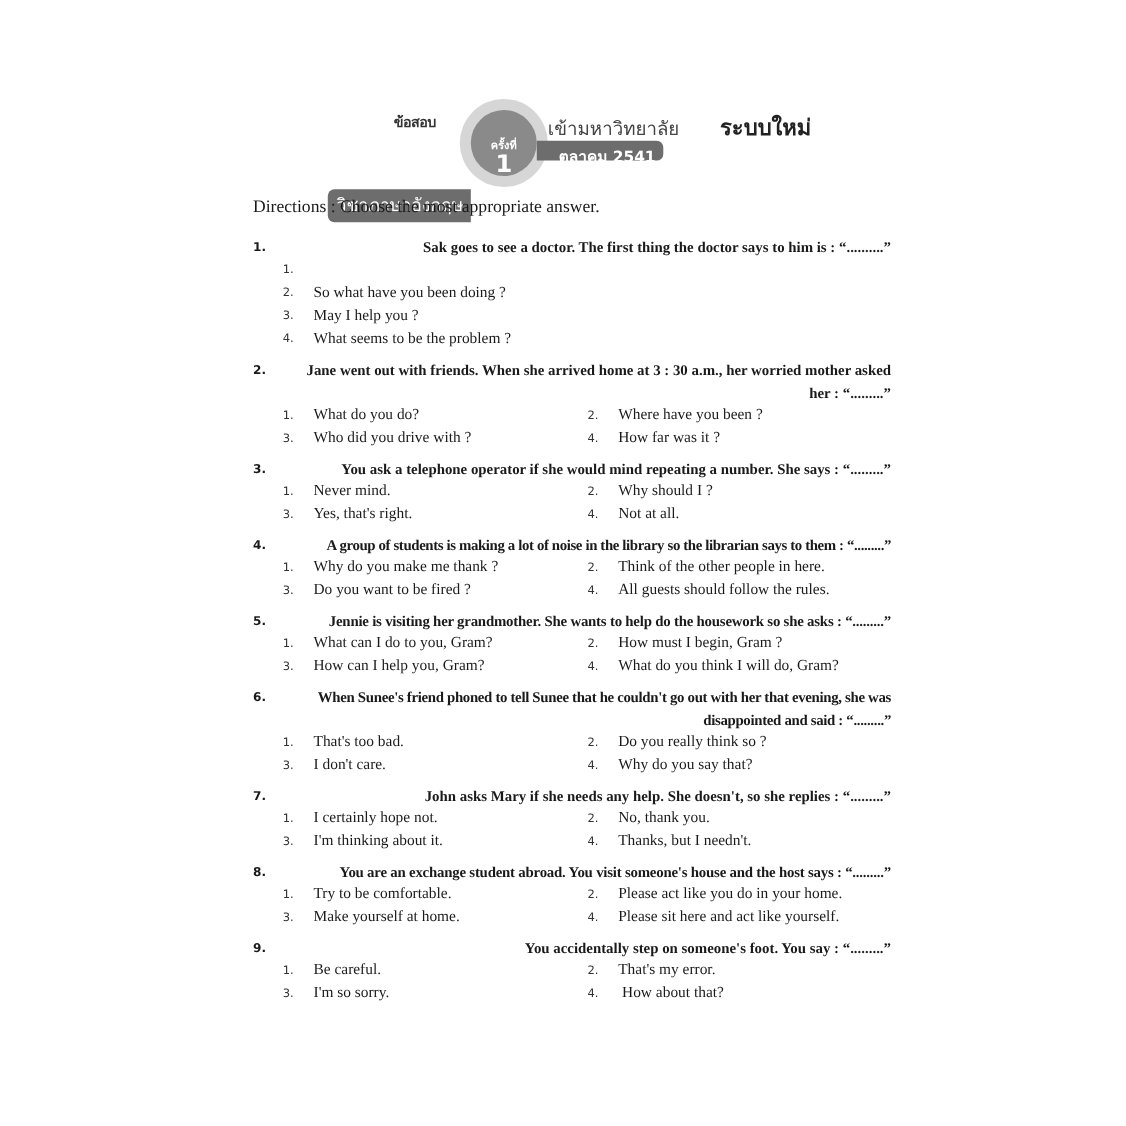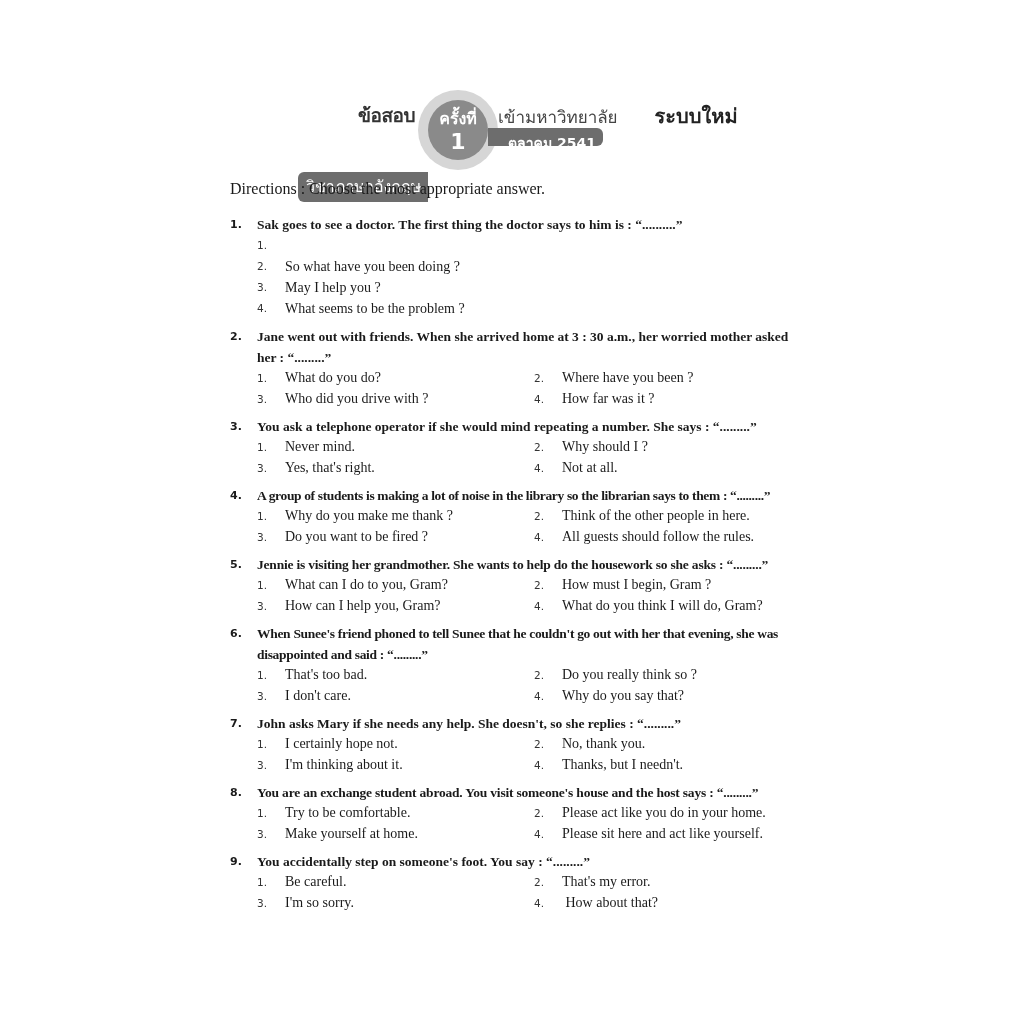--- a/index.html
+++ b/index.html
@@ -1,44 +1,44 @@
 <!DOCTYPE html>
 <html><head>
 <meta charset="utf-8">
 <style>
   html, body { margin: 0; padding: 0; background: #ffffff; }
   body { width: 1024px; height: 1024px; position: relative; overflow: hidden;
          font-family: "Liberation Serif", serif; color: #1a1a1a; }
 
   .header { position: absolute; left: 298px; top: 90px; width: 410px; height: 80px; }
   .h-left-top { position: absolute; left: 60px; top: 10px; font-family: "DejaVu Sans", sans-serif;
-                font-size: 19px; font-weight: bold; color: #333; letter-spacing: -0.5px; }
+                font-size: 13px; font-weight: bold; color: #333; letter-spacing: -0.5px; }
   .h-right-top { position: absolute; left: 200px; top: 10px; font-family: "DejaVu Sans", sans-serif;
                  font-size: 17px; color: #444; white-space: nowrap; }
   .h-right-top b { font-size: 20px; color: #222; margin-left: 37px; }
   .h-bar-left { position: absolute; left: 0; top: 38px; width: 130px; height: 30px; background: #6d6d6d;
                 border-radius: 6px 0 0 6px; color: #fff; font-family: "DejaVu Sans", sans-serif;
                 font-size: 16px; line-height: 30px; padding-left: 8px; box-sizing: border-box; white-space: nowrap; margin-top: 44px; }
   .h-bar-right { position: absolute; left: 190px; top: 38px; width: 115px; height: 18px; background: #6d6d6d;
                  border-radius: 0 6px 6px 0; color: #fff; font-family: "DejaVu Sans", sans-serif;
                  font-size: 14px; font-weight: bold; line-height: 30px; padding-left: 20px; box-sizing: border-box; white-space: nowrap; }
   .h-circle-outer { position: absolute; left: 120px; top: 0; width: 80px; height: 80px; border-radius: 50%;
                     background: #d6d6d6; }
   .h-circle-inner { position: absolute; left: 130px; top: 10px; width: 60px; height: 60px; border-radius: 50%;
                     background: #8a8a8a; color: #fff; text-align: center; font-family: "DejaVu Sans", sans-serif; }
-  .h-circle-inner .t1 { display: block; font-size: 16px; font-weight: bold; margin-top: 6px; }
+  .h-circle-inner .t1 { display: block; font-size: 10px; font-weight: bold; margin-top: 24px; }
   .h-circle-inner .t2 { display: block; font-size: 22px; font-weight: bold; line-height: 22px; }
 
   .directions { position: absolute; left: 230px; top: 180px; font-size: 16px; }
 
   .questions { position: absolute; left: 230px; top: 214px; width: 580px; }
   .q { margin-bottom: 7px; }
   .q-stem { display: flex; font-weight: bold; font-size: 13.5px; line-height: 21px; }
   .q-num { width: 27px; flex: none; font-family: "DejaVu Sans", sans-serif; font-size: 11px; font-weight: bold; }
-  .q-text { flex: 1; }
+  .q-text { flex: 1; text-align: right; }
   .opts { padding-left: 27px; }
   .opts.one-col .opt { display: flex; line-height: 21px; font-size: 14px; }
   .opts.two-col { display: grid; grid-template-columns: 277px 277px; }
   .opt { display: flex; line-height: 20.5px; font-size: 14px; }
   .o-num { width: 28px; flex: none; font-family: "DejaVu Sans", sans-serif; font-size: 10.5px; color: #333; }
 </style>
 </head>
 <body>
 
 <div class="header">

